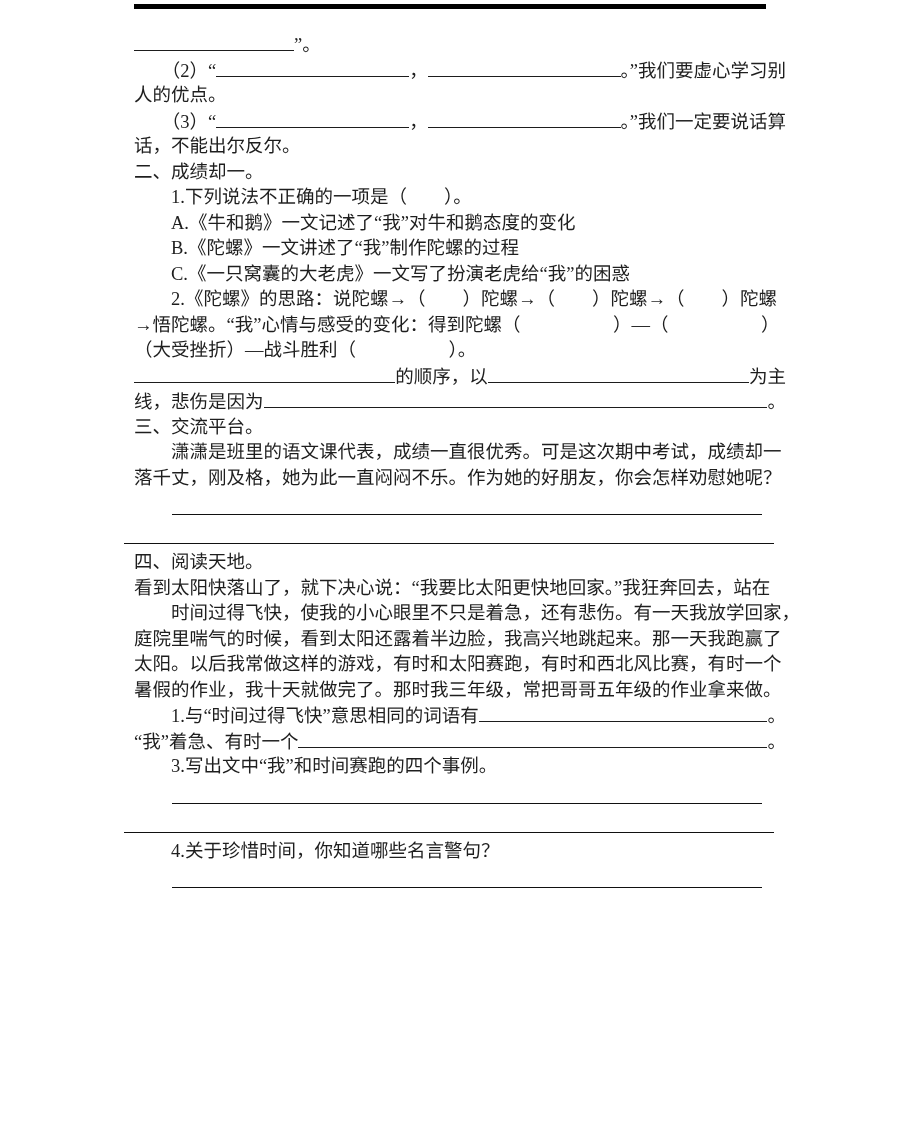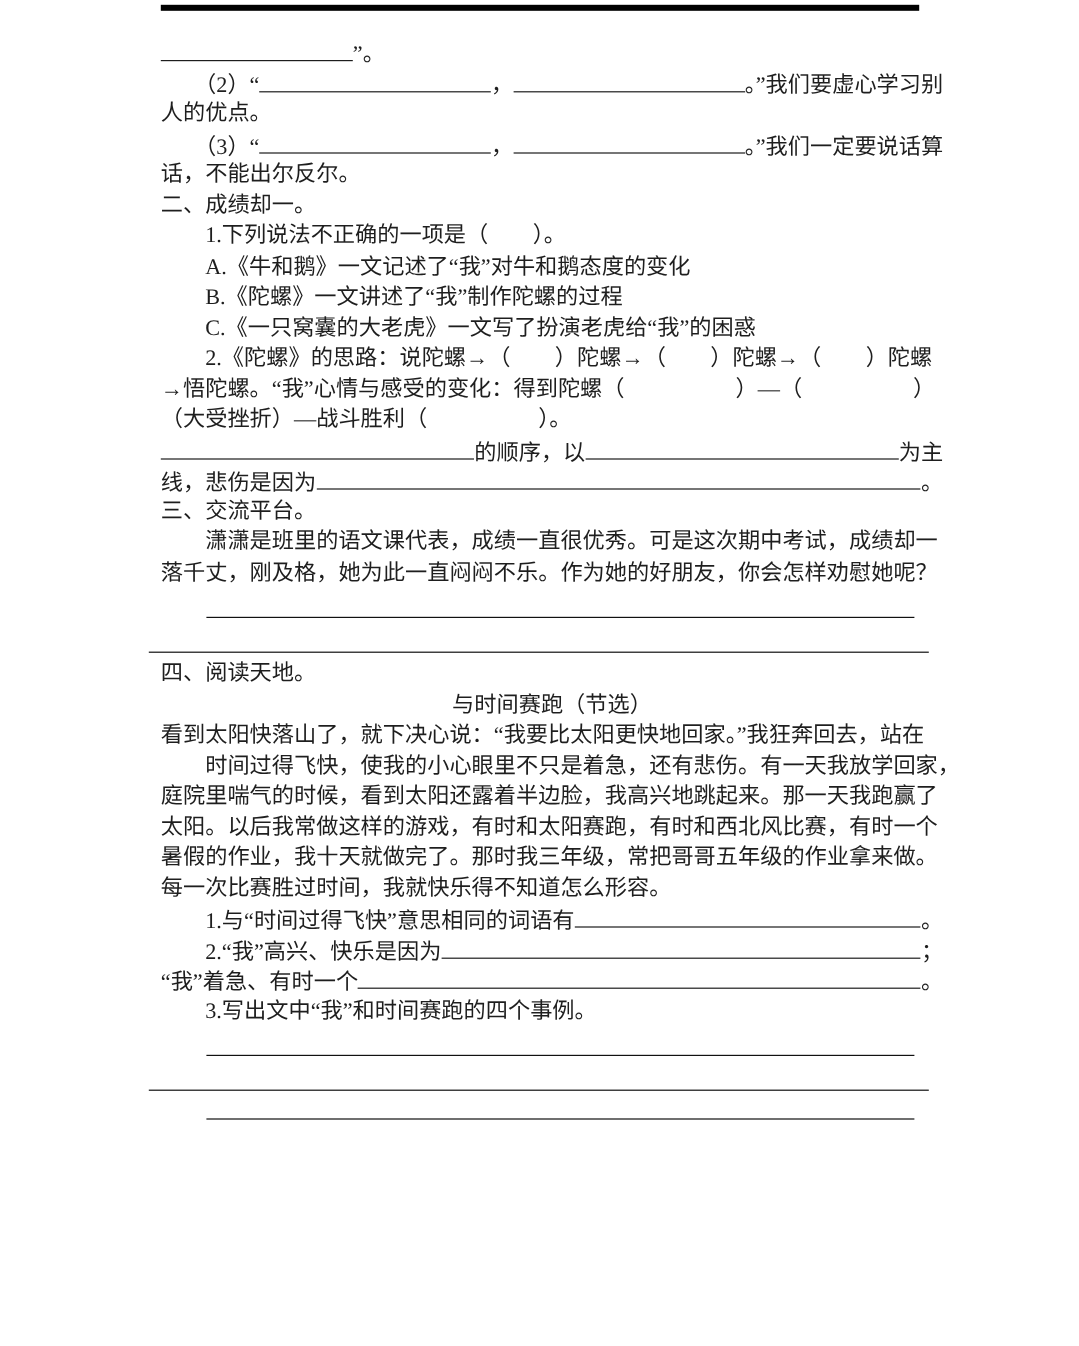--- a/index.html
+++ b/index.html
@@ -74,28 +74,26 @@
       <div class="line"><span class="run">→悟陀螺。“我”心情与感受的变化：得到陀螺（　　　　　）—（　　　　　）</span></div>
       <div class="line"><span class="run">（大受挫折）—战斗胜利（　　　　　）。</span></div>
       <div class="line"><span class="blank fill"></span><span class="run">的顺序，以</span><span class="blank fill"></span><span class="run">为主</span></div>
       <div class="line"><span class="run">线，悲伤是因为</span><span class="blank fill"></span><span class="run">。</span></div>
       <div class="line"><span class="run">三、交流平台。</span></div>
       <div class="line"><span class="run">　　潇潇是班里的语文课代表，成绩一直很优秀。可是这次期中考试，成绩却一</span></div>
       <div class="line"><span class="run">落千丈，刚及格，她为此一直闷闷不乐。作为她的好朋友，你会怎样劝慰她呢？</span></div>
       <div class="rule-indent"></div>
       <div class="rule-full"></div>
       <div class="line"><span class="run">四、阅读天地。</span></div>
-      <div class="line center"><span class="run">与时间赛跑（节选）</span></div>
       <div class="line"><span class="run">看到太阳快落山了，就下决心说：“我要比太阳更快地回家。”我狂奔回去，站在</span></div>
       <div class="line"><span class="run">　　时间过得飞快，使我的小心眼里不只是着急，还有悲伤。有一天我放学回家，</span></div>
       <div class="line"><span class="run">庭院里喘气的时候，看到太阳还露着半边脸，我高兴地跳起来。那一天我跑赢了</span></div>
       <div class="line"><span class="run">太阳。以后我常做这样的游戏，有时和太阳赛跑，有时和西北风比赛，有时一个</span></div>
       <div class="line"><span class="run">暑假的作业，我十天就做完了。那时我三年级，常把哥哥五年级的作业拿来做。</span></div>
-      <div class="line"><span class="run">每一次比赛胜过时间，我就快乐得不知道怎么形容。</span></div>
       <div class="line"><span class="run">　　1.与“时间过得飞快”意思相同的词语有</span><span class="blank fill"></span><span class="run">。</span></div>
-      <div class="line"><span class="run">　　2.“我”高兴、快乐是因为</span><span class="blank fill"></span><span class="run">；</span></div>
       <div class="line"><span class="run">“我”着急、有时一个</span><span class="blank fill"></span><span class="run">。</span></div>
       <div class="line"><span class="run">　　3.写出文中“我”和时间赛跑的四个事例。</span></div>
       <div class="rule-indent"></div>
       <div class="rule-full"></div>
+      <div class="line"><span class="run">　　4.关于珍惜时间，你知道哪些名言警句？</span></div>
       <div class="rule-indent"></div>
     </div>
 </div>
 
 </body></html>

